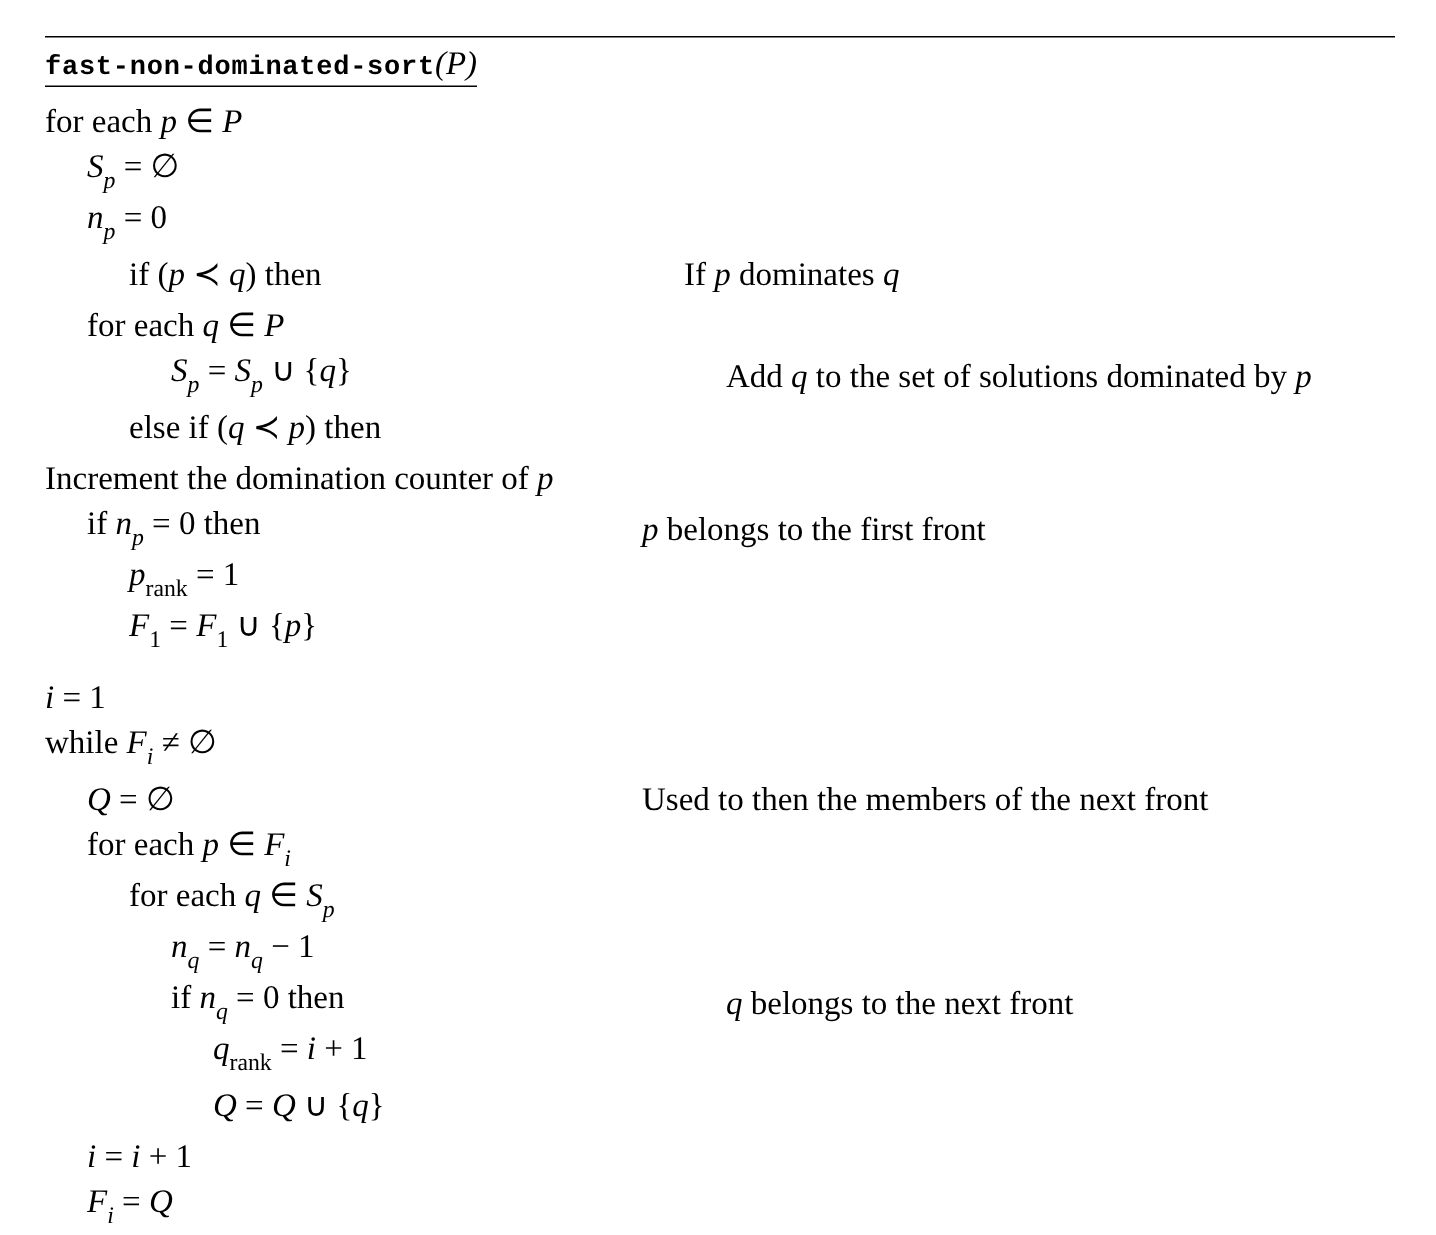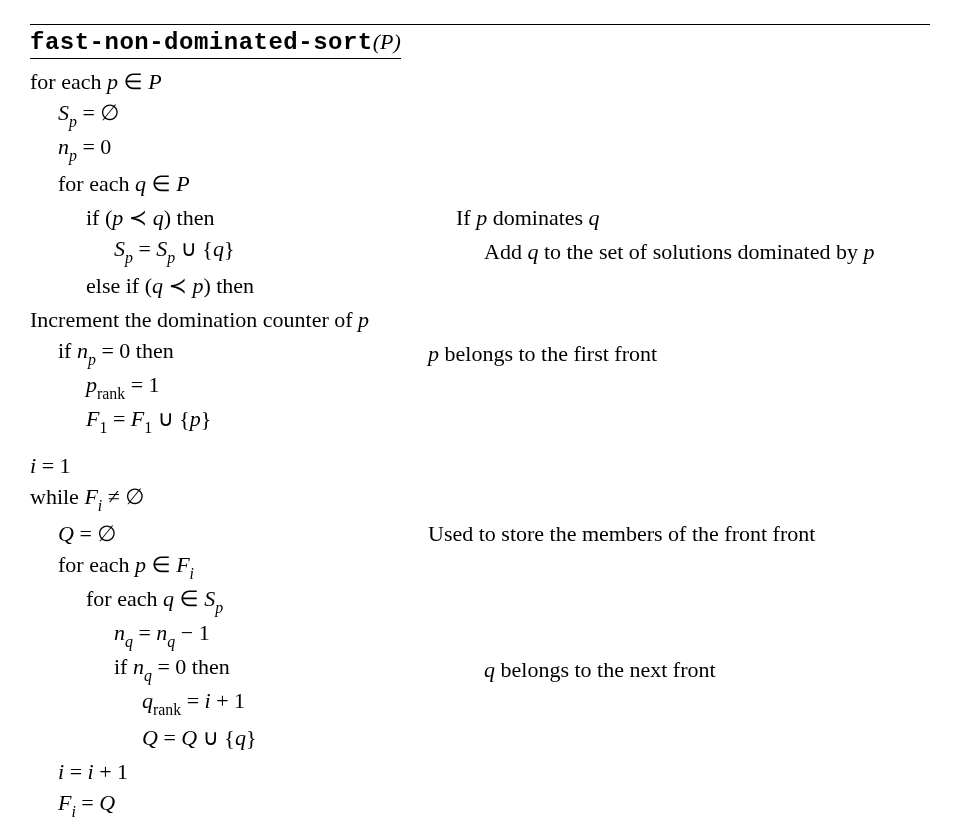--- a/index.html
+++ b/index.html
@@ -15,21 +15,21 @@
     .title-wrap {
       display: inline-block;
       border-bottom: 1.5px solid #000;
       padding-bottom: 2px;
       margin-bottom: 2px;
     }
     .title {
       font-family: "Courier New", Courier, monospace;
       font-weight: bold;
       letter-spacing: 0.5px;
-      font-size: 24px;
+      font-size: 18px;
     }
     .top-rule {
       border: none;
       border-top: 1.5px solid #000;
       margin: 0;
       margin-bottom: 4px;
       width: 900px;
     }
     .row {
       display: flex;
@@ -92,30 +92,30 @@
     <div class="code-col i1"><span class="it">S<span class="sub">p</span></span> = ∅</div>
     <div class="cmt-col"></div>
   </div>
 
   <div class="row">
     <div class="code-col i1"><span class="it">n<span class="sub">p</span></span> = 0</div>
     <div class="cmt-col"></div>
   </div>
 
   <div class="row">
-    <div class="code-col i1">for each <span class="it">q</span> ∈ <span class="it">P</span></div>
-    <div class="cmt-col"></div>
-  </div>
-
-  <div class="row">
     <div class="code-col i2">if (<span class="it">p</span> ≺ <span class="it">q</span>) then</div>
     <div class="cmt-col">If <span class="it">p</span> dominates <span class="it">q</span></div>
   </div>
 
   <div class="row">
+    <div class="code-col i1">for each <span class="it">q</span> ∈ <span class="it">P</span></div>
+    <div class="cmt-col"></div>
+  </div>
+
+  <div class="row">
     <div class="code-col i3"><span class="it">S<span class="sub">p</span></span> = <span class="it">S<span class="sub">p</span></span> ∪ {<span class="it">q</span>}</div>
     <div class="cmt-col">Add <span class="it">q</span> to the set of solutions dominated by <span class="it">p</span></div>
   </div>
 
   <div class="row">
     <div class="code-col i2">else if (<span class="it">q</span> ≺ <span class="it">p</span>) then</div>
     <div class="cmt-col"></div>
   </div>
 
   <div class="row">
@@ -143,21 +143,21 @@
     <div class="code-col"><span class="it">i</span> = 1</div>
   </div>
 
   <div class="row">
     <div class="code-col">while <span class="cal">F</span><span class="sub it">i</span> ≠ ∅</div>
     <div class="cmt-col"></div>
   </div>
 
   <div class="row">
     <div class="code-col i1"><span class="it">Q</span> = ∅</div>
-    <div class="cmt-col">Used to store the members of the front front</div>
+    <div class="cmt-col">Used to then the members of the next front</div>
   </div>
 
   <div class="row">
     <div class="code-col i1">for each <span class="it">p</span> ∈ <span class="cal">F</span><span class="sub it">i</span></div>
     <div class="cmt-col"></div>
   </div>
 
   <div class="row">
     <div class="code-col i2">for each <span class="it">q</span> ∈ <span class="it">S<span class="sub">p</span></span></div>
     <div class="cmt-col"></div>

